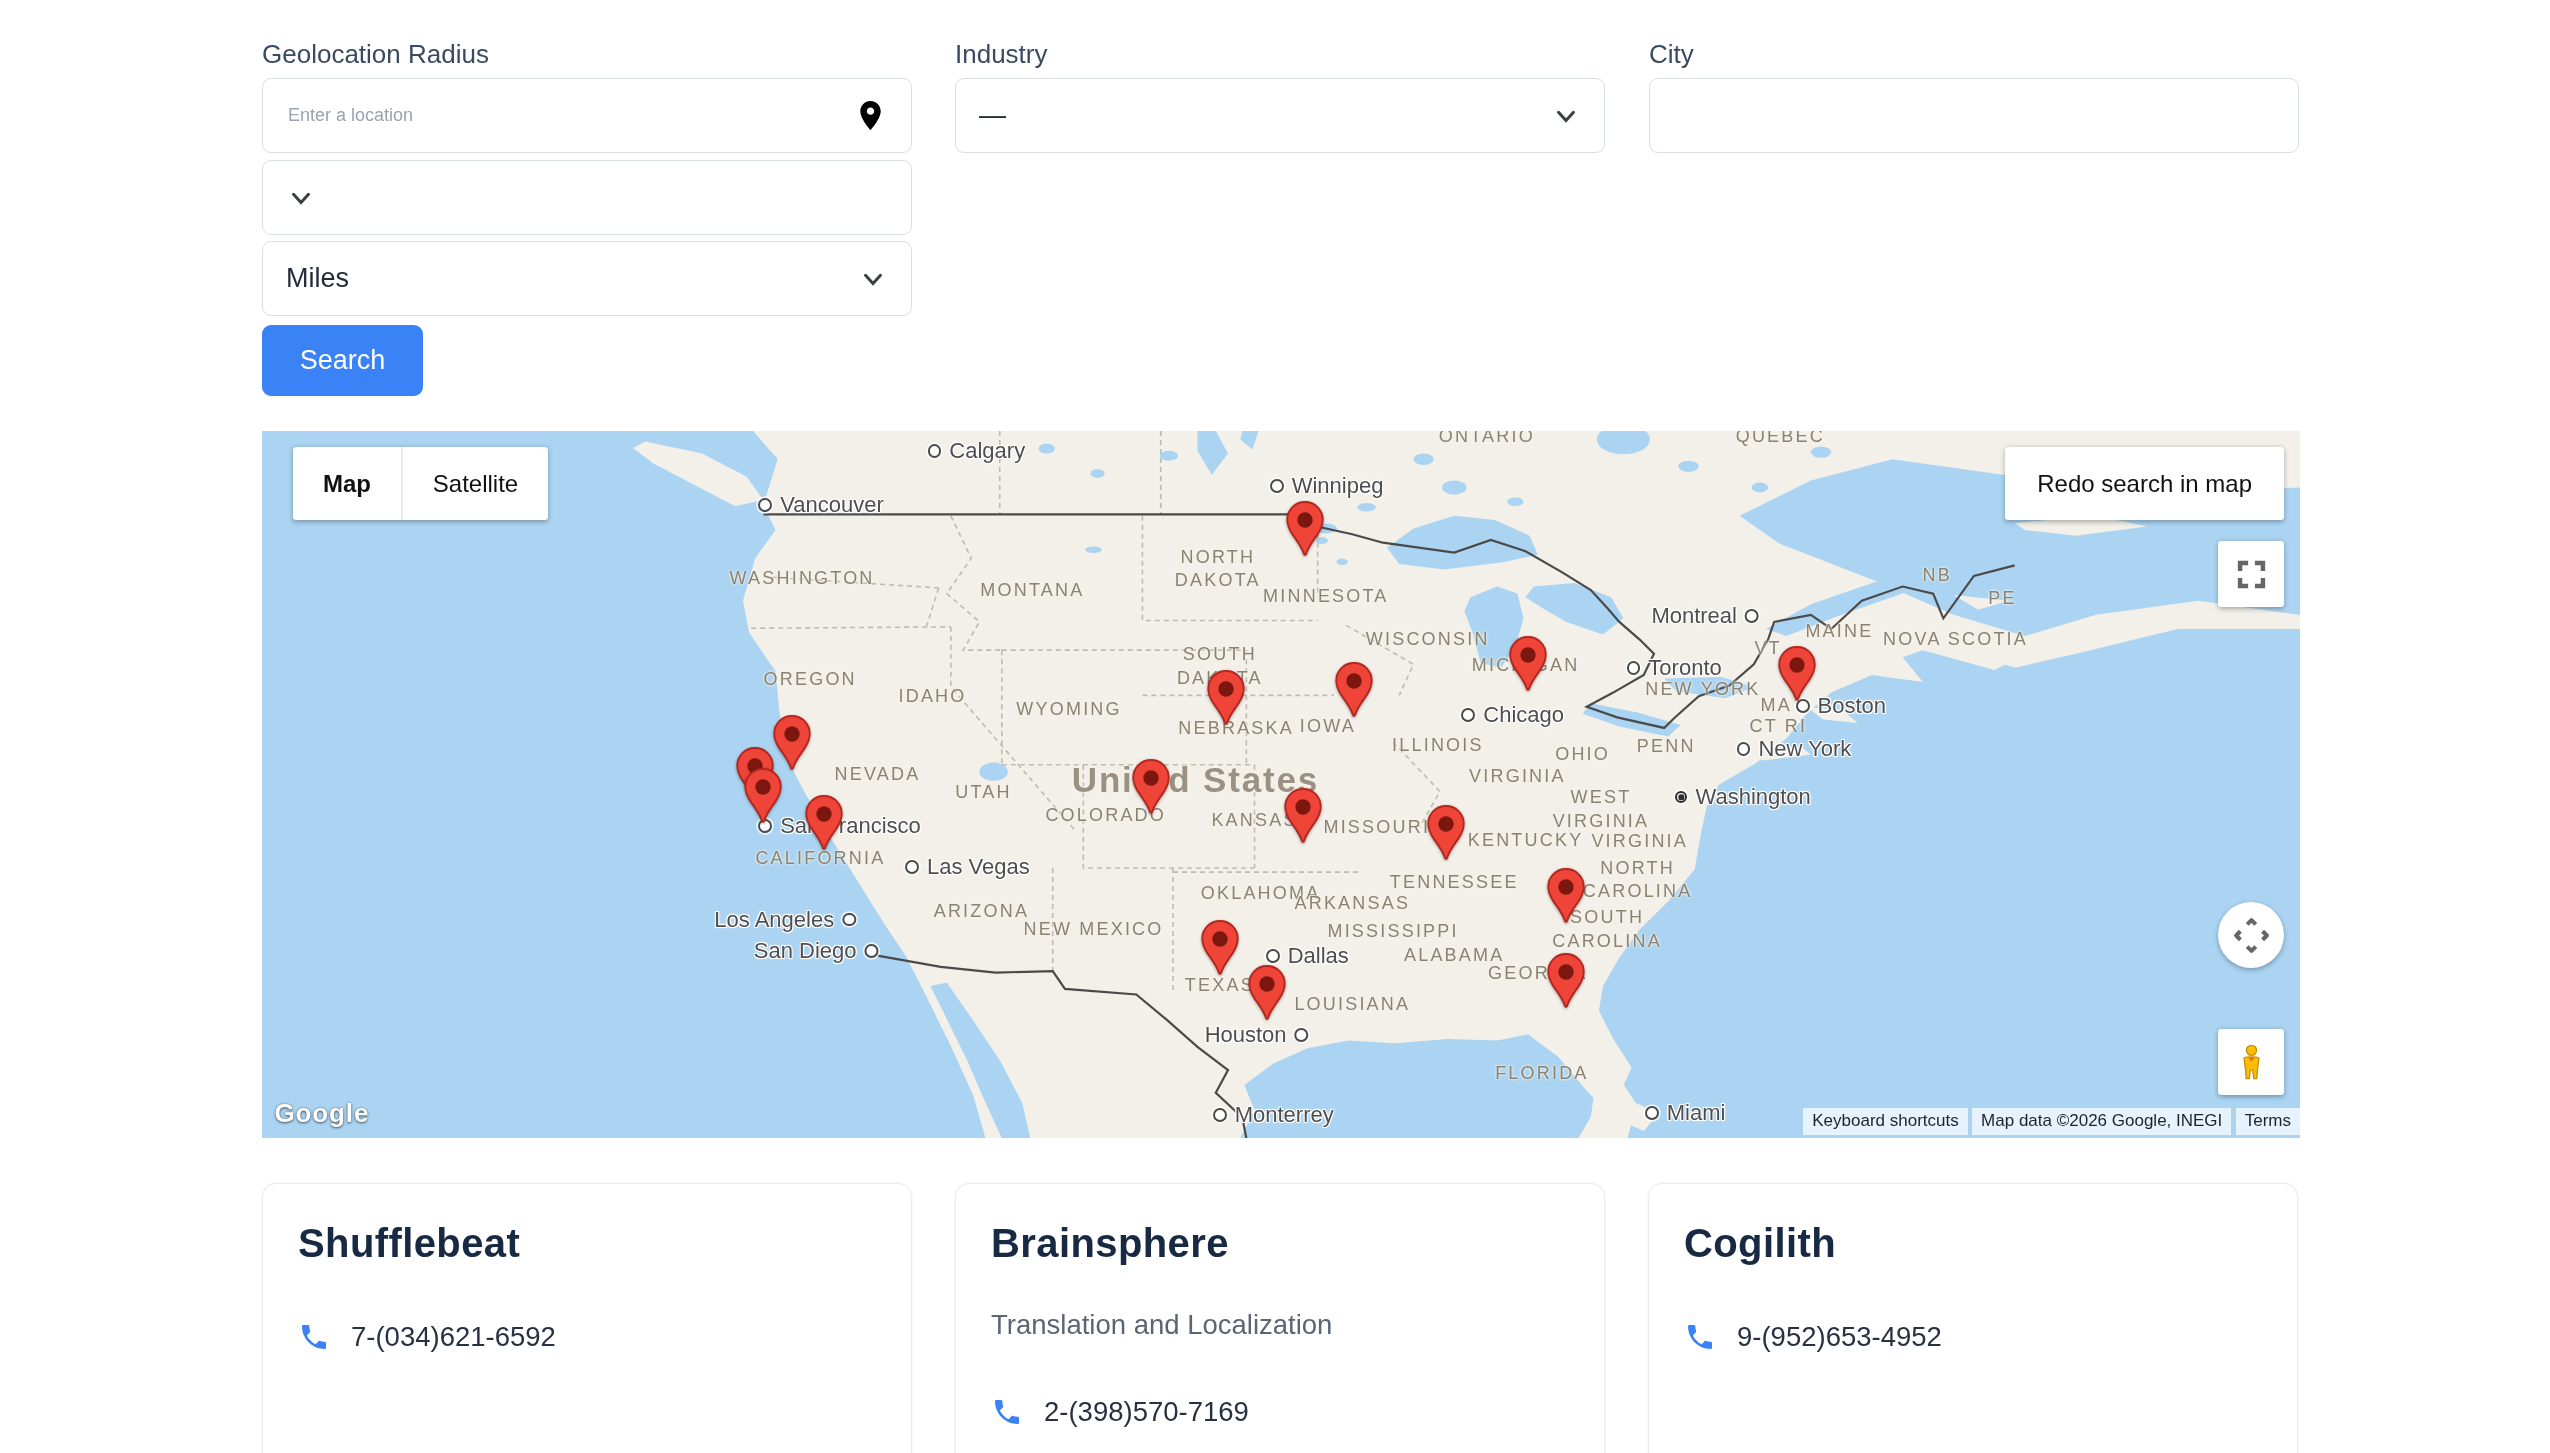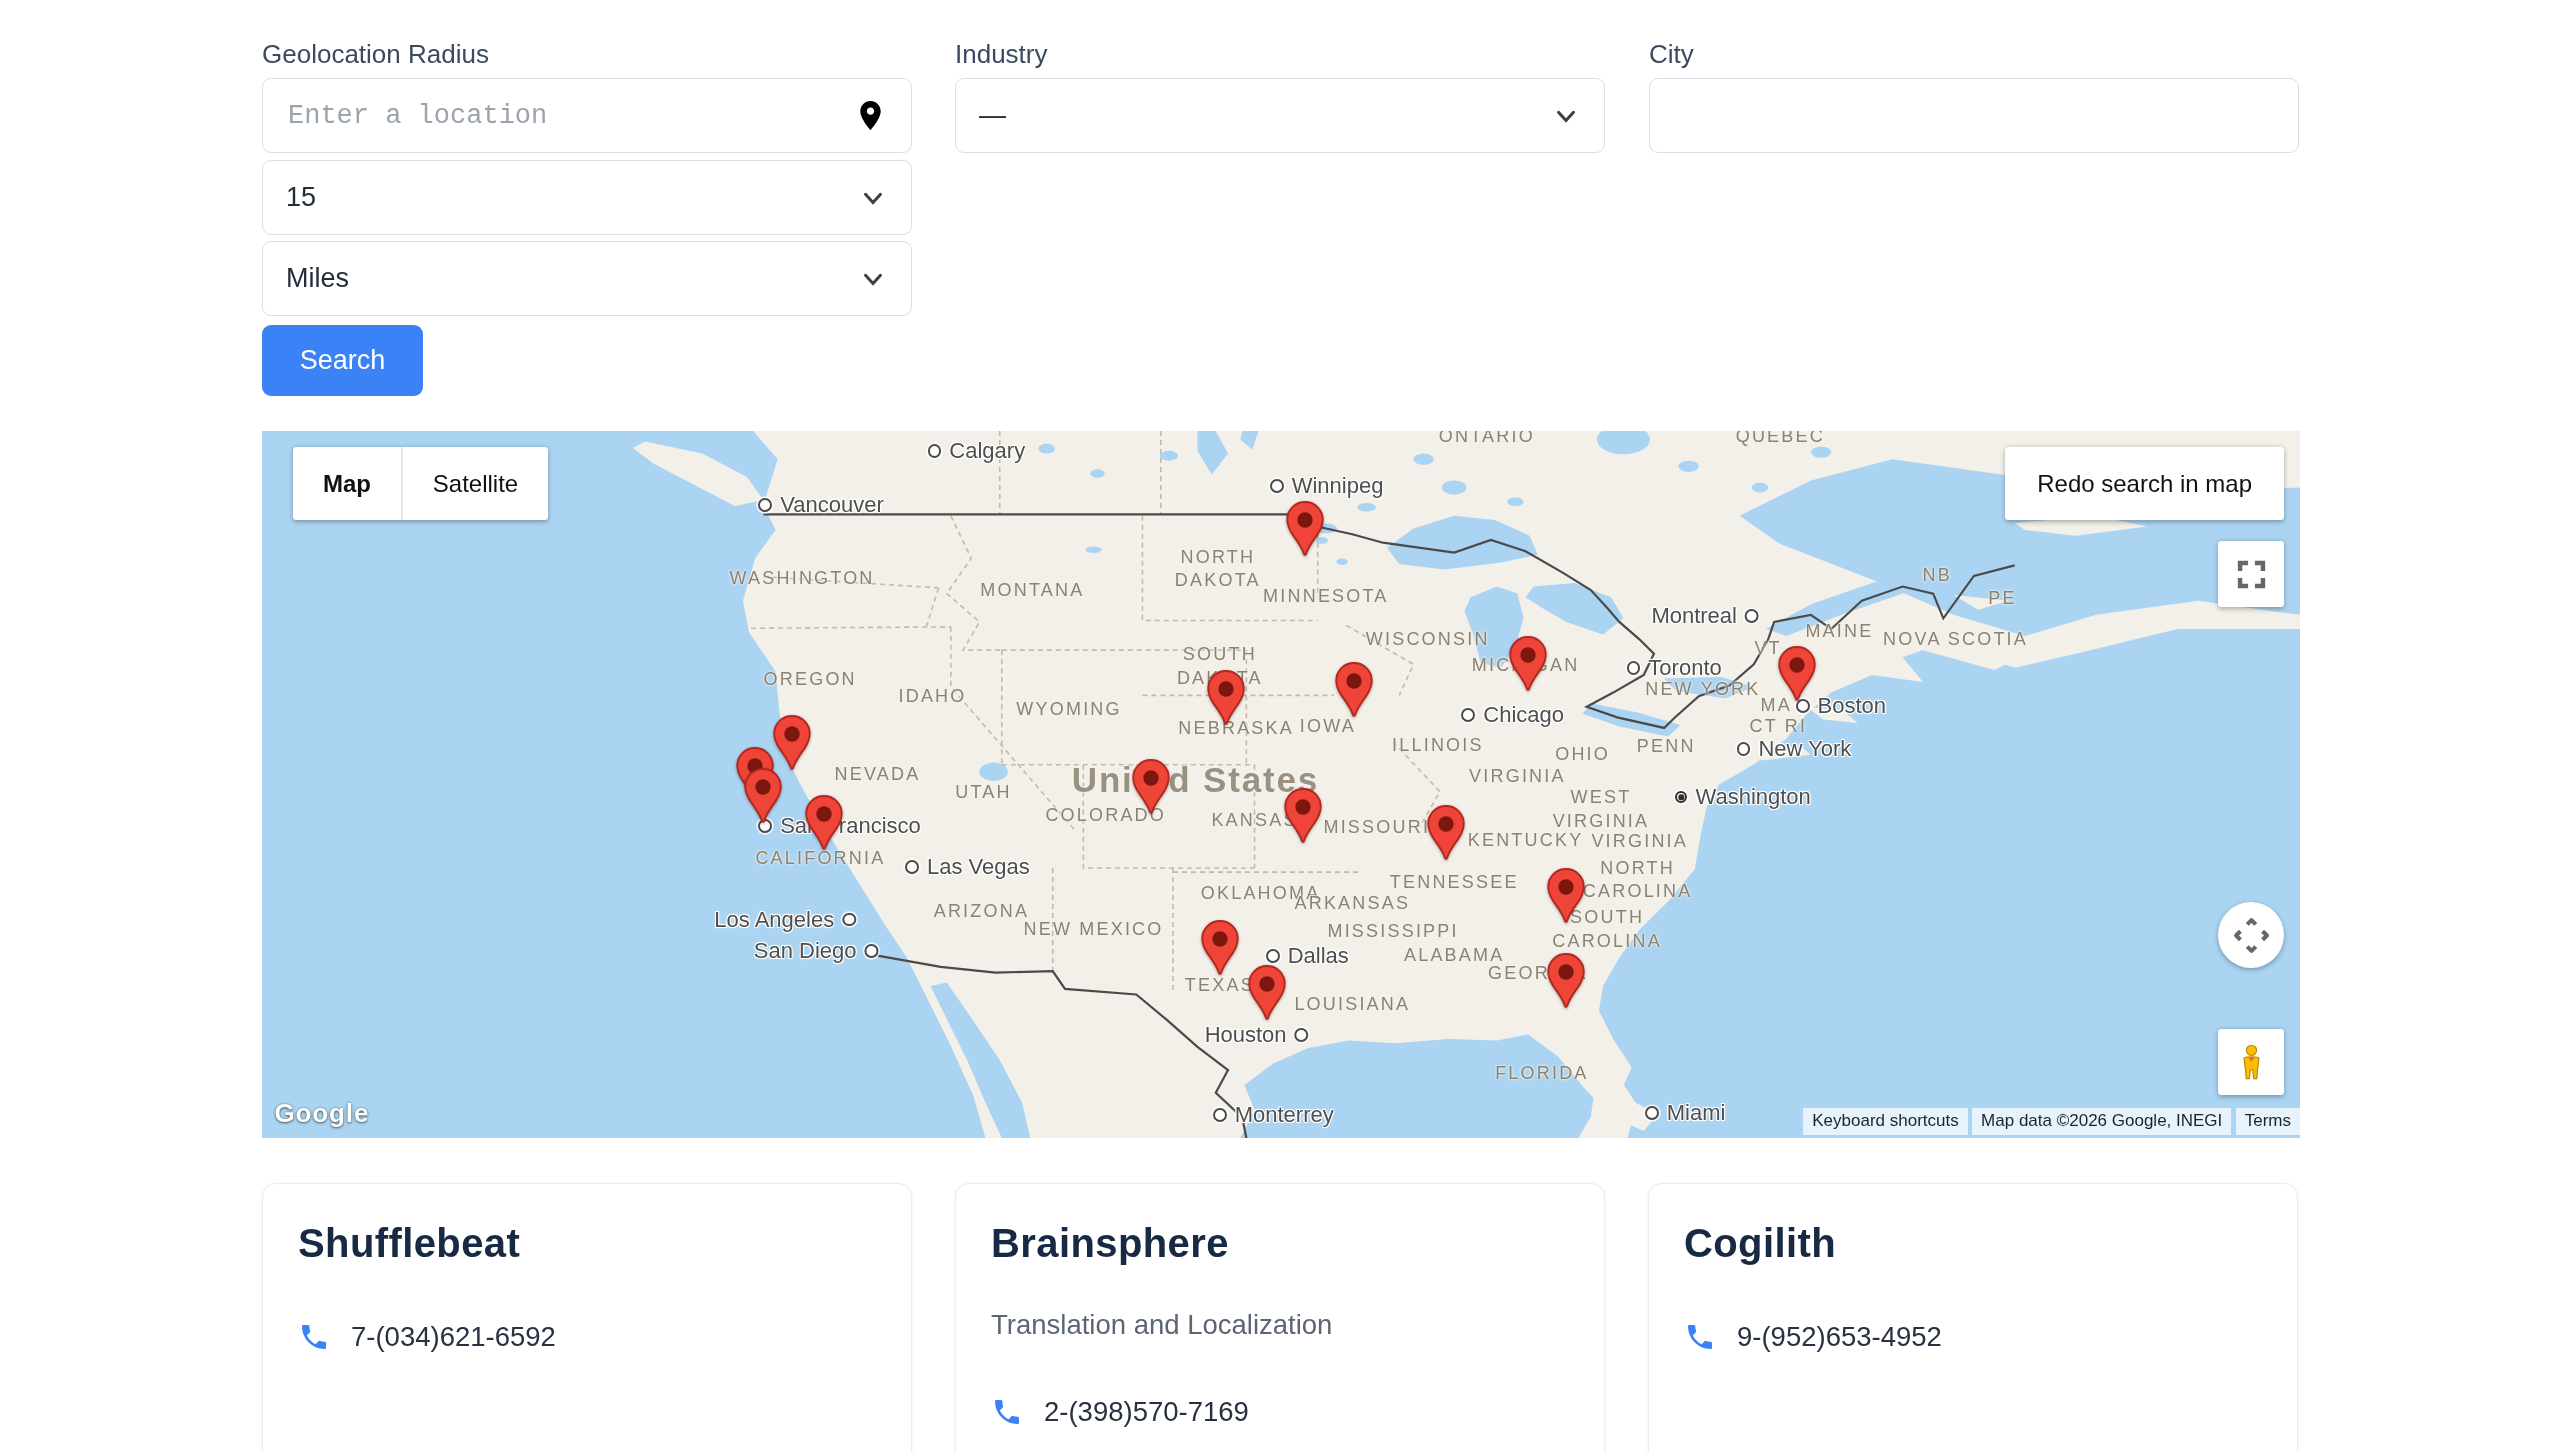--- a/index.html
+++ b/index.html
@@ -6,22 +6,22 @@
   body{width:2550px;height:1454px;overflow:hidden;position:relative;background:#ffffff;
        font-family:"Liberation Sans","DejaVu Sans",sans-serif;}
   .container{position:absolute;left:262px;top:0;width:2114px;height:1454px;}
 
   
   .field-label{position:absolute;top:39px;font-size:26px;color:#3b4a61;}
   .col1{left:0;} .col2{left:693px;} .col3{left:1387px;}
   .box{position:absolute;width:650px;height:75px;background:#fff;border:1.8px solid #dadfe6;
        border-radius:9px;box-sizing:border-box;display:flex;align-items:center;padding:0 23px;}
   .row1{top:78px;} .row2{top:160px;} .row3{top:241px;}
-  .box input{border:none;outline:none;font-size:27px;color:#15803d;width:100%;background:transparent;
-       font-family:Liberation Mono, monospace;}
+  .box input{border:none;outline:none;font-size:18px;color:#15803d;width:100%;background:transparent;
+       font-family:Liberation Sans, sans-serif;}
   .box input::placeholder{color:#9aa3ae;}
   .selval{font-size:27px;color:#222c3a;flex:1;}
   .chev{width:30px;height:30px;flex:0 0 auto;}
   .pinicon{width:35px;height:35px;flex:0 0 auto;}
   .search-btn{position:absolute;top:325px;left:0;width:161px;height:71px;background:var(--accent);
        color:#fff;font-size:27px;border:none;border-radius:9px;cursor:pointer;font-family:inherit;}
 
   
   .map{position:absolute;top:431px;left:0;width:2038px;height:707px;background:var(--land);overflow:hidden;}
   .map svg.base{position:absolute;inset:0;width:100%;height:100%;}
@@ -83,21 +83,20 @@
     <div class="field-label col3">City</div>
 
     <div class="box row1 col1">
       <input type="text" placeholder="Enter a location" style="">
       <svg class="pinicon" viewBox="0 0 24 24" fill="#000">
         <path d="M12 2C8.13 2 5 5.13 5 9c0 5.25 7 13 7 13s7-7.75 7-13c0-3.87-3.13-7-7-7zm0 9.5c-1.38 0-2.5-1.12-2.5-2.5s1.12-2.5 2.5-2.5 2.5 1.12 2.5 2.5-1.12 2.5-2.5 2.5z"></path>
       </svg>
     </div>
 
     <div class="box row2 col1">
-      <span class="selval">15</span>
       <svg class="chev" viewBox="0 0 16 16" fill="none" stroke="#3c4043" stroke-width="1.6" stroke-linecap="round">
           <path d="M4 6l4 4.4L12 6"></path>
         </svg>
     </div>
 
     <div class="box row3 col1">
       <span class="selval">Miles</span>
       <svg class="chev" viewBox="0 0 16 16" fill="none" stroke="#3c4043" stroke-width="1.6" stroke-linecap="round">
           <path d="M4 6l4 4.4L12 6"></path>
         </svg>

